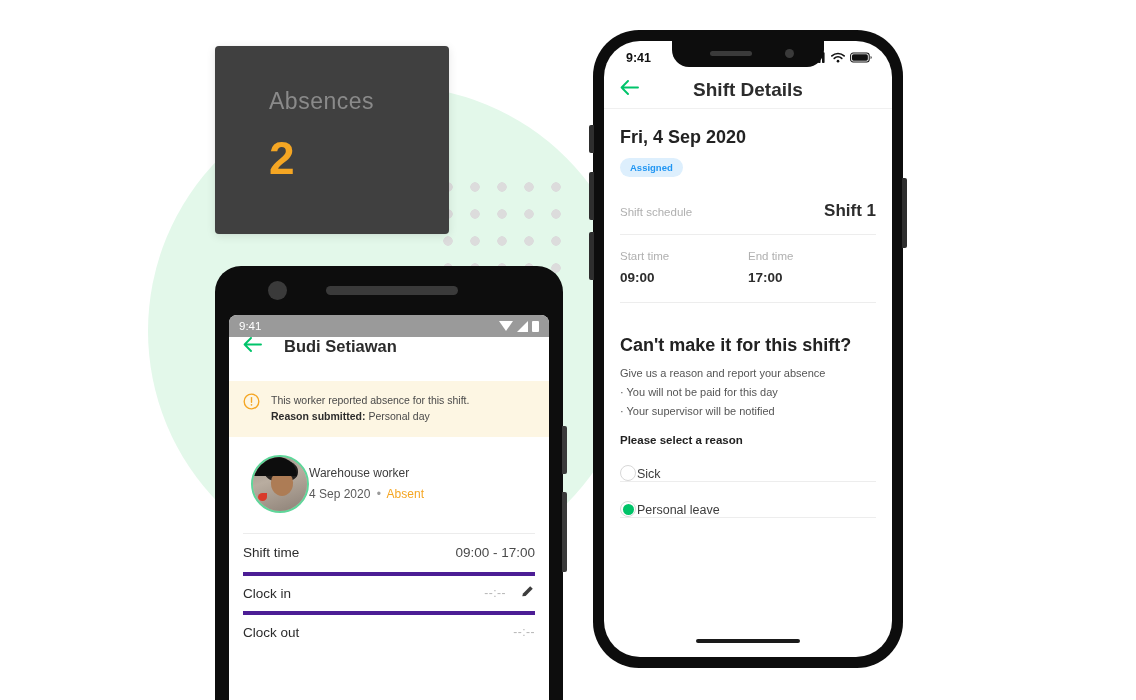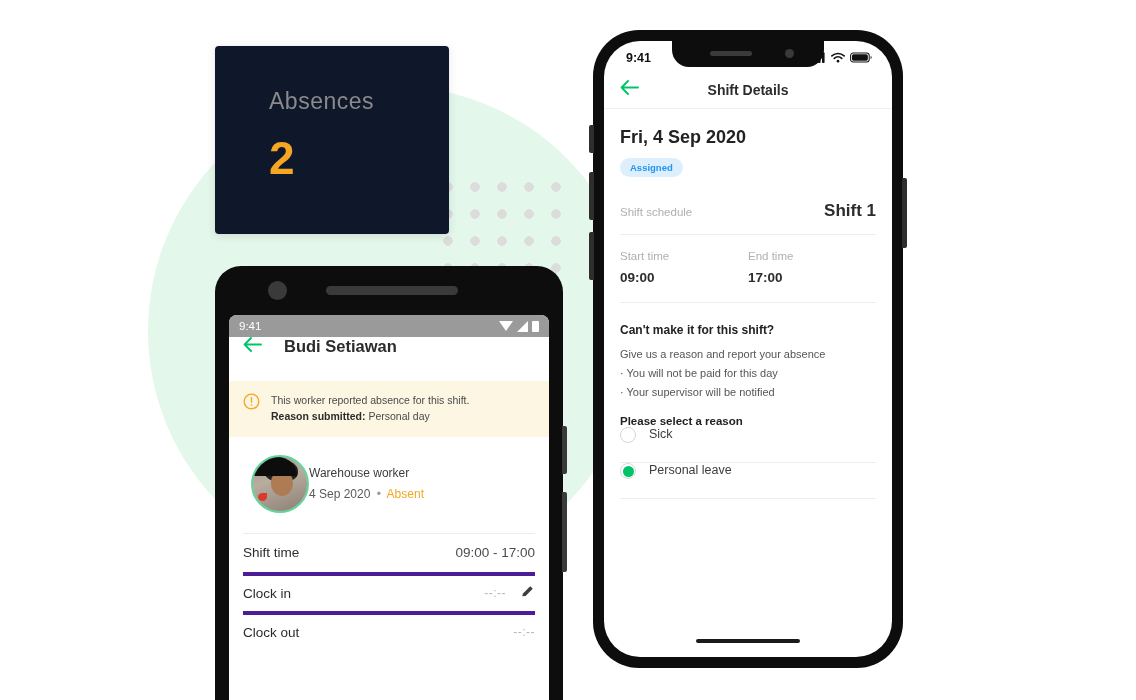--- a/index.html
+++ b/index.html
@@ -21,21 +21,21 @@
     position: absolute; left: 443px; top: 182px;
     width: 132px; height: 396px;
     background-image: radial-gradient(circle 4.5px at 5px 5px, #dcdcdc 4.5px, transparent 5px);
     background-size: 27px 27px;
   }
 
   
   .kpi-card {
     position: absolute; left: 215px; top: 46px;
     width: 234px; height: 188px;
-    background: #0f172a; border-radius: 4px;
+    background: #404040; border-radius: 4px;
     box-shadow: 0 2px 10px rgba(0,0,0,0.10), 0 0 1px rgba(0,0,0,0.12);
     padding: 44px 0 0 54px;
   }
   .kpi-label { font-size: 23px; color: #8a8a8a; letter-spacing: .5px; font-weight: 400; line-height: 1; }
   .kpi-value { font-size: 46px; color: #f5a623; font-weight: 700; margin-top: 22px; line-height: 1; }
 
   
   .phone { position: absolute; }
   .phone .screen { position: absolute; overflow: hidden; background: #fff; }
 
@@ -146,47 +146,47 @@
   }
   .i-time { font-size: 12.5px; font-weight: 700; color: #111; }
   .i-status-icons { margin-left: auto; display: flex; align-items: center; gap: 5px; }
 
   .i-appbar {
     height: 38px; display: flex; align-items: center; padding: 0 16px; flex: none;
     border-bottom: 1px solid #f0f0f0; position: relative;
   }
   .i-title {
     position: absolute; left: 0; right: 0; text-align: center;
-    font-size: 14px; font-weight: 700; color: #2c2c2c; pointer-events: none;
+    font-size: 19px; font-weight: 700; color: #2c2c2c; pointer-events: none;
   }
 
   .i-body { flex: 1; padding: 0 16px; display: flex; flex-direction: column; overflow: hidden; }
   .i-date { font-size: 18px; font-weight: 700; color: #222; margin-top: 18px; }
   .badge {
     display: inline-block; margin-top: 10px; align-self: flex-start;
     background: #ddeffd; color: #2196f3; font-size: 9.5px; font-weight: 700;
     padding: 4px 10px; border-radius: 10px;
   }
   .i-kv { display: flex; align-items: baseline; margin-top: 24px; }
   .i-kv .k { font-size: 11.5px; color: #b0b0b0; }
   .i-kv .v { margin-left: auto; font-size: 17px; font-weight: 700; color: #2c2c2c; }
   .hr { border-top: 1px solid #ededed; margin-top: 13px; }
 
   .i-times { display: flex; margin-top: 15px; }
   .i-times .col { width: 50%; }
   .i-times .k { font-size: 11.5px; color: #b0b0b0; }
   .i-times .v { font-size: 13.5px; font-weight: 700; color: #2c2c2c; margin-top: 8px; }
 
-  .i-q { font-size: 12px; font-weight: 700; color: #222; margin-top: 20px; }
+  .i-q { font-size: 18px; font-weight: 700; color: #222; margin-top: 32px; }
   .i-p { font-size: 11px; color: #555; margin-top: 9px; line-height: 1.55; }
   .i-p.bullet { margin-top: 2px; }
   .i-select { font-size: 11.5px; font-weight: 700; color: #222; margin-top: 14px; }
 
   .opt {
-    display: flex; align-items: flex-start; gap: 13px; height: 36px;
+    display: flex; align-items: flex-end; gap: 1px; height: 36px;
     border-bottom: 1px solid #ededed; font-size: 12.5px; color: #3d3d3d;
   }
   .opt:first-of-type { margin-top: 6px; }
   .radio { width: 16px; height: 16px; border-radius: 50%; border: 1.5px solid #d8d8d8; flex: none;
       display: flex; align-items: center; justify-content: center; }
   .radio.on { border-color: #d8d8d8; }
   .radio.on::after { content: ""; width: 11px; height: 11px; border-radius: 50%; background: #00c368; }
 
   .i-actions { margin-top: auto; display: flex; gap: 12px; padding-bottom: 14px; }
   .btn {

